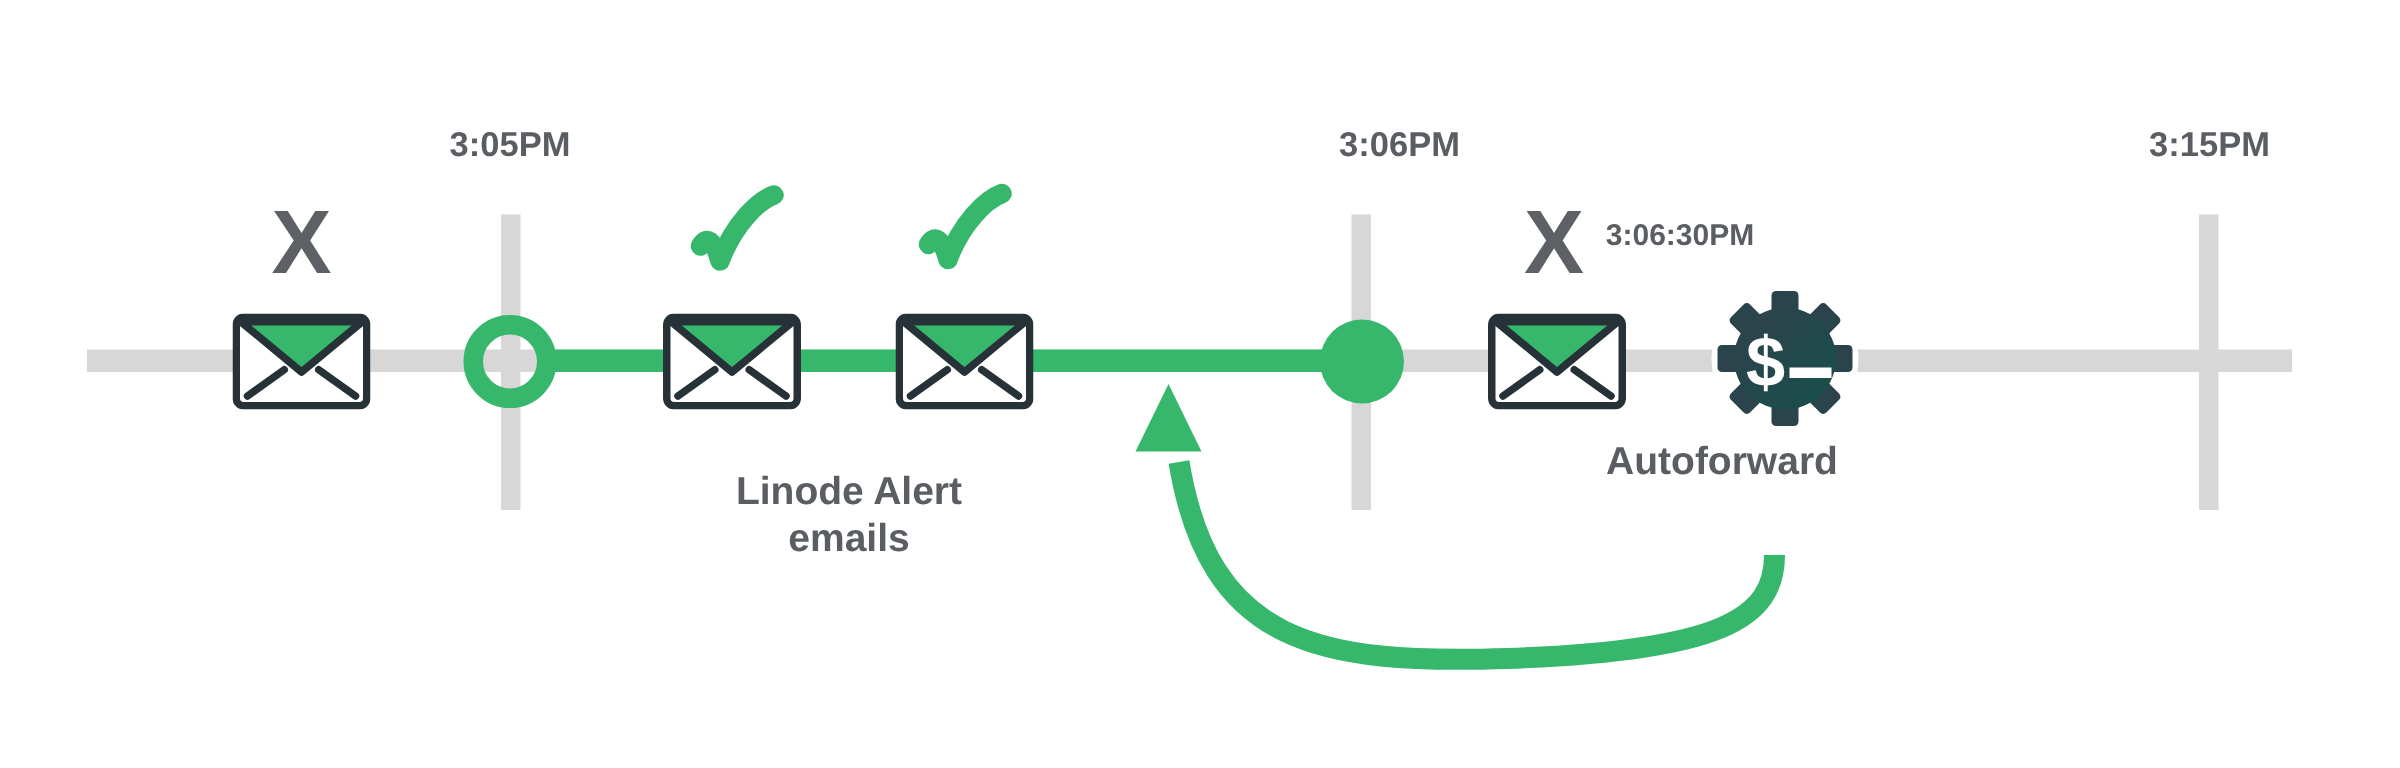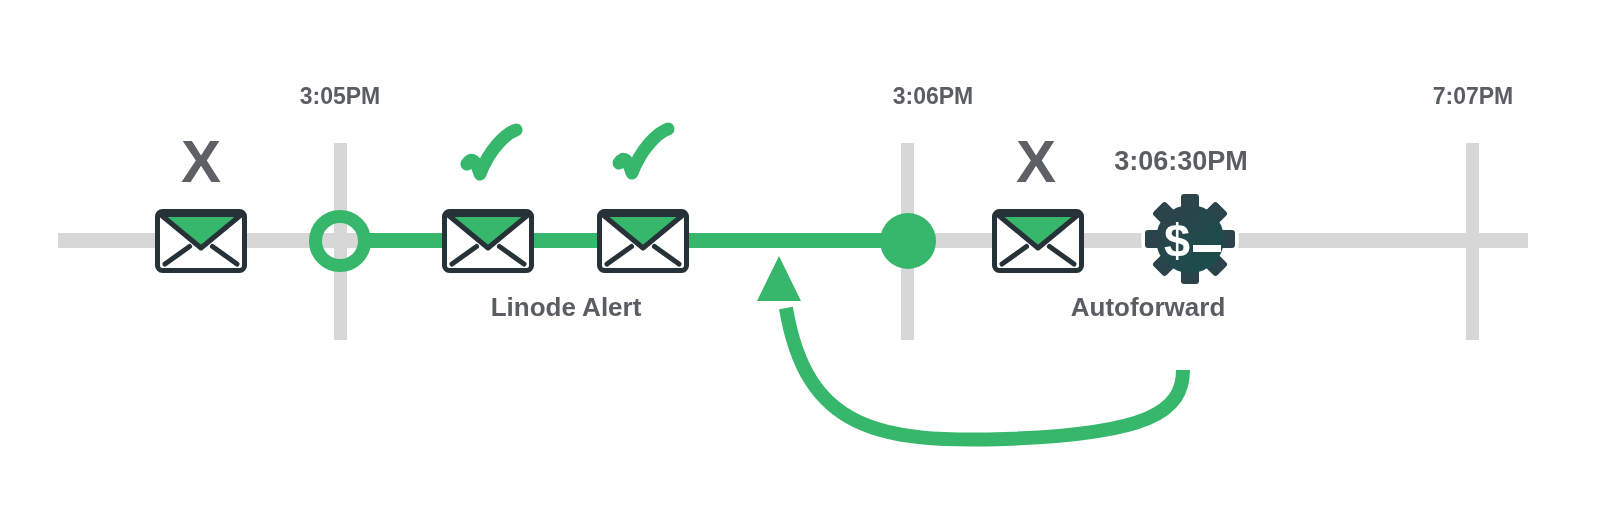--- a/index.html
+++ b/index.html
@@ -12,27 +12,27 @@
   .tick{position:absolute;top:143px;width:13px;height:197px;background:#d7d7d7;}
   .tick.t1{left:334px;} .tick.t2{left:901px;} .tick.t3{left:1466px;}
   .green-seg{position:absolute;left:360px;top:233px;width:548px;height:15px;background:#36b76b;}
   .ring{position:absolute;left:309px;top:210px;width:62px;height:62px;box-sizing:border-box;
         border:13px solid #36b76b;border-radius:50%;background:transparent;}
   .dot{position:absolute;left:880px;top:213px;width:56px;height:56px;border-radius:50%;background:#36b76b;}
   
   .time-label{position:absolute;top:83px;transform:translateX(-50%);
               font-size:23px;color:#5a5e63;white-space:nowrap;}
   .time-label.l1{left:340px;} .time-label.l2{left:907px;margin-left:26px;} .time-label.l3{left:1473px;}
-  .sub-time{position:absolute;top:146px;left:1181px;transform:translateX(-50%);
-            font-size:27px;color:#5a5e63;white-space:nowrap;}
+  .sub-time{position:absolute;top:146px;left:1120px;transform:translateX(-50%);
+            font-size:20px;color:#5a5e63;white-space:nowrap;}
   .x-marker{position:absolute;transform:translate(-50%,-50%);font-size:60px;color:#5d6165;line-height:1;}
   .x-marker.x1{left:201px;top:162px;} .x-marker.x2{left:1036px;top:162px;}
   .group-label{position:absolute;top:292px;transform:translateX(-50%);text-align:center;
                font-size:26px;line-height:31px;color:#5a5e63;white-space:nowrap;}
-  .group-label.g1{left:566px;} .group-label.g2{left:1148px;}
+  .group-label.g1{left:566px;margin-top:20px;} .group-label.g2{left:1148px;}
   
   .envelope{position:absolute;top:209px;width:92px;height:64px;}
   .envelope.e1{left:155px;} .envelope.e2{left:442px;} .envelope.e3{left:597px;} .envelope.e4{left:992px;}
   .check{position:absolute;width:62px;height:64px;overflow:visible;}
   .check.c1{left:461px;top:124px;} .check.c2{left:613px;top:123px;}
   .gear{position:absolute;left:1140px;top:189px;width:100px;height:100px;}
   .arrow-overlay{position:absolute;left:0;top:0;width:1600px;height:512px;pointer-events:none;}
 </style>
 </head>
 <body>
@@ -43,21 +43,21 @@
   <div class="tick t1"></div>
   <div class="tick t2"></div>
   <div class="tick t3"></div>
 
   <div class="green-seg"></div>
   <div class="ring"></div>
   <div class="dot"></div>
 
   <div class="time-label l1">3:05PM</div>
   <div class="time-label l2">3:06PM</div>
-  <div class="time-label l3">7:07PM</div>
+  <div class="time-label l3">3:15PM</div>
   <div class="sub-time">3:06:30PM</div>
 
   <div class="x-marker x1">X</div>
   <div class="x-marker x2">X</div>
 
   <svg class="check c1" viewBox="0 0 62 64">
     <path d="M6 40 C10 33 15 36 19 50 C28 26 44 10 55 6" fill="none" stroke="#36b76b" stroke-width="13" stroke-linecap="round" stroke-linejoin="round"></path>
   </svg>
   <svg class="check c2" viewBox="0 0 62 64">
     <path d="M6 40 C10 33 15 36 19 50 C28 26 44 10 55 6" fill="none" stroke="#36b76b" stroke-width="13" stroke-linecap="round" stroke-linejoin="round"></path>
@@ -102,20 +102,21 @@
       <rect x="41" y="5" width="18" height="22" rx="3" transform="rotate(270 50 50)"></rect>
       <rect x="41" y="5" width="18" height="22" rx="3" transform="rotate(315 50 50)"></rect>
       <circle cx="50" cy="50" r="34"></circle>
     </g>
     <text x="37" y="68" font-size="47" font-weight="700" fill="#ffffff" text-anchor="middle" font-family="&quot;Liberation Sans&quot;, sans-serif">$</text>
     <rect x="53" y="56" width="28" height="7" fill="#ffffff"></rect>
   </svg>
 
   <div class="group-label g1">
     <div>Linode Alert</div>
+    <div>emails</div>
   </div>
   <div class="group-label g2">
     <div>Autoforward</div>
   </div>
 
   <svg class="arrow-overlay" viewBox="0 0 1600 512">
     <path d="M1183 370 C1183 412 1148 434 1005 439 C880 443 806 430 786 308" fill="none" stroke="#36b76b" stroke-width="14"></path>
     <polygon points="757,301 801,301 779,256" fill="#36b76b"></polygon>
   </svg>
 

